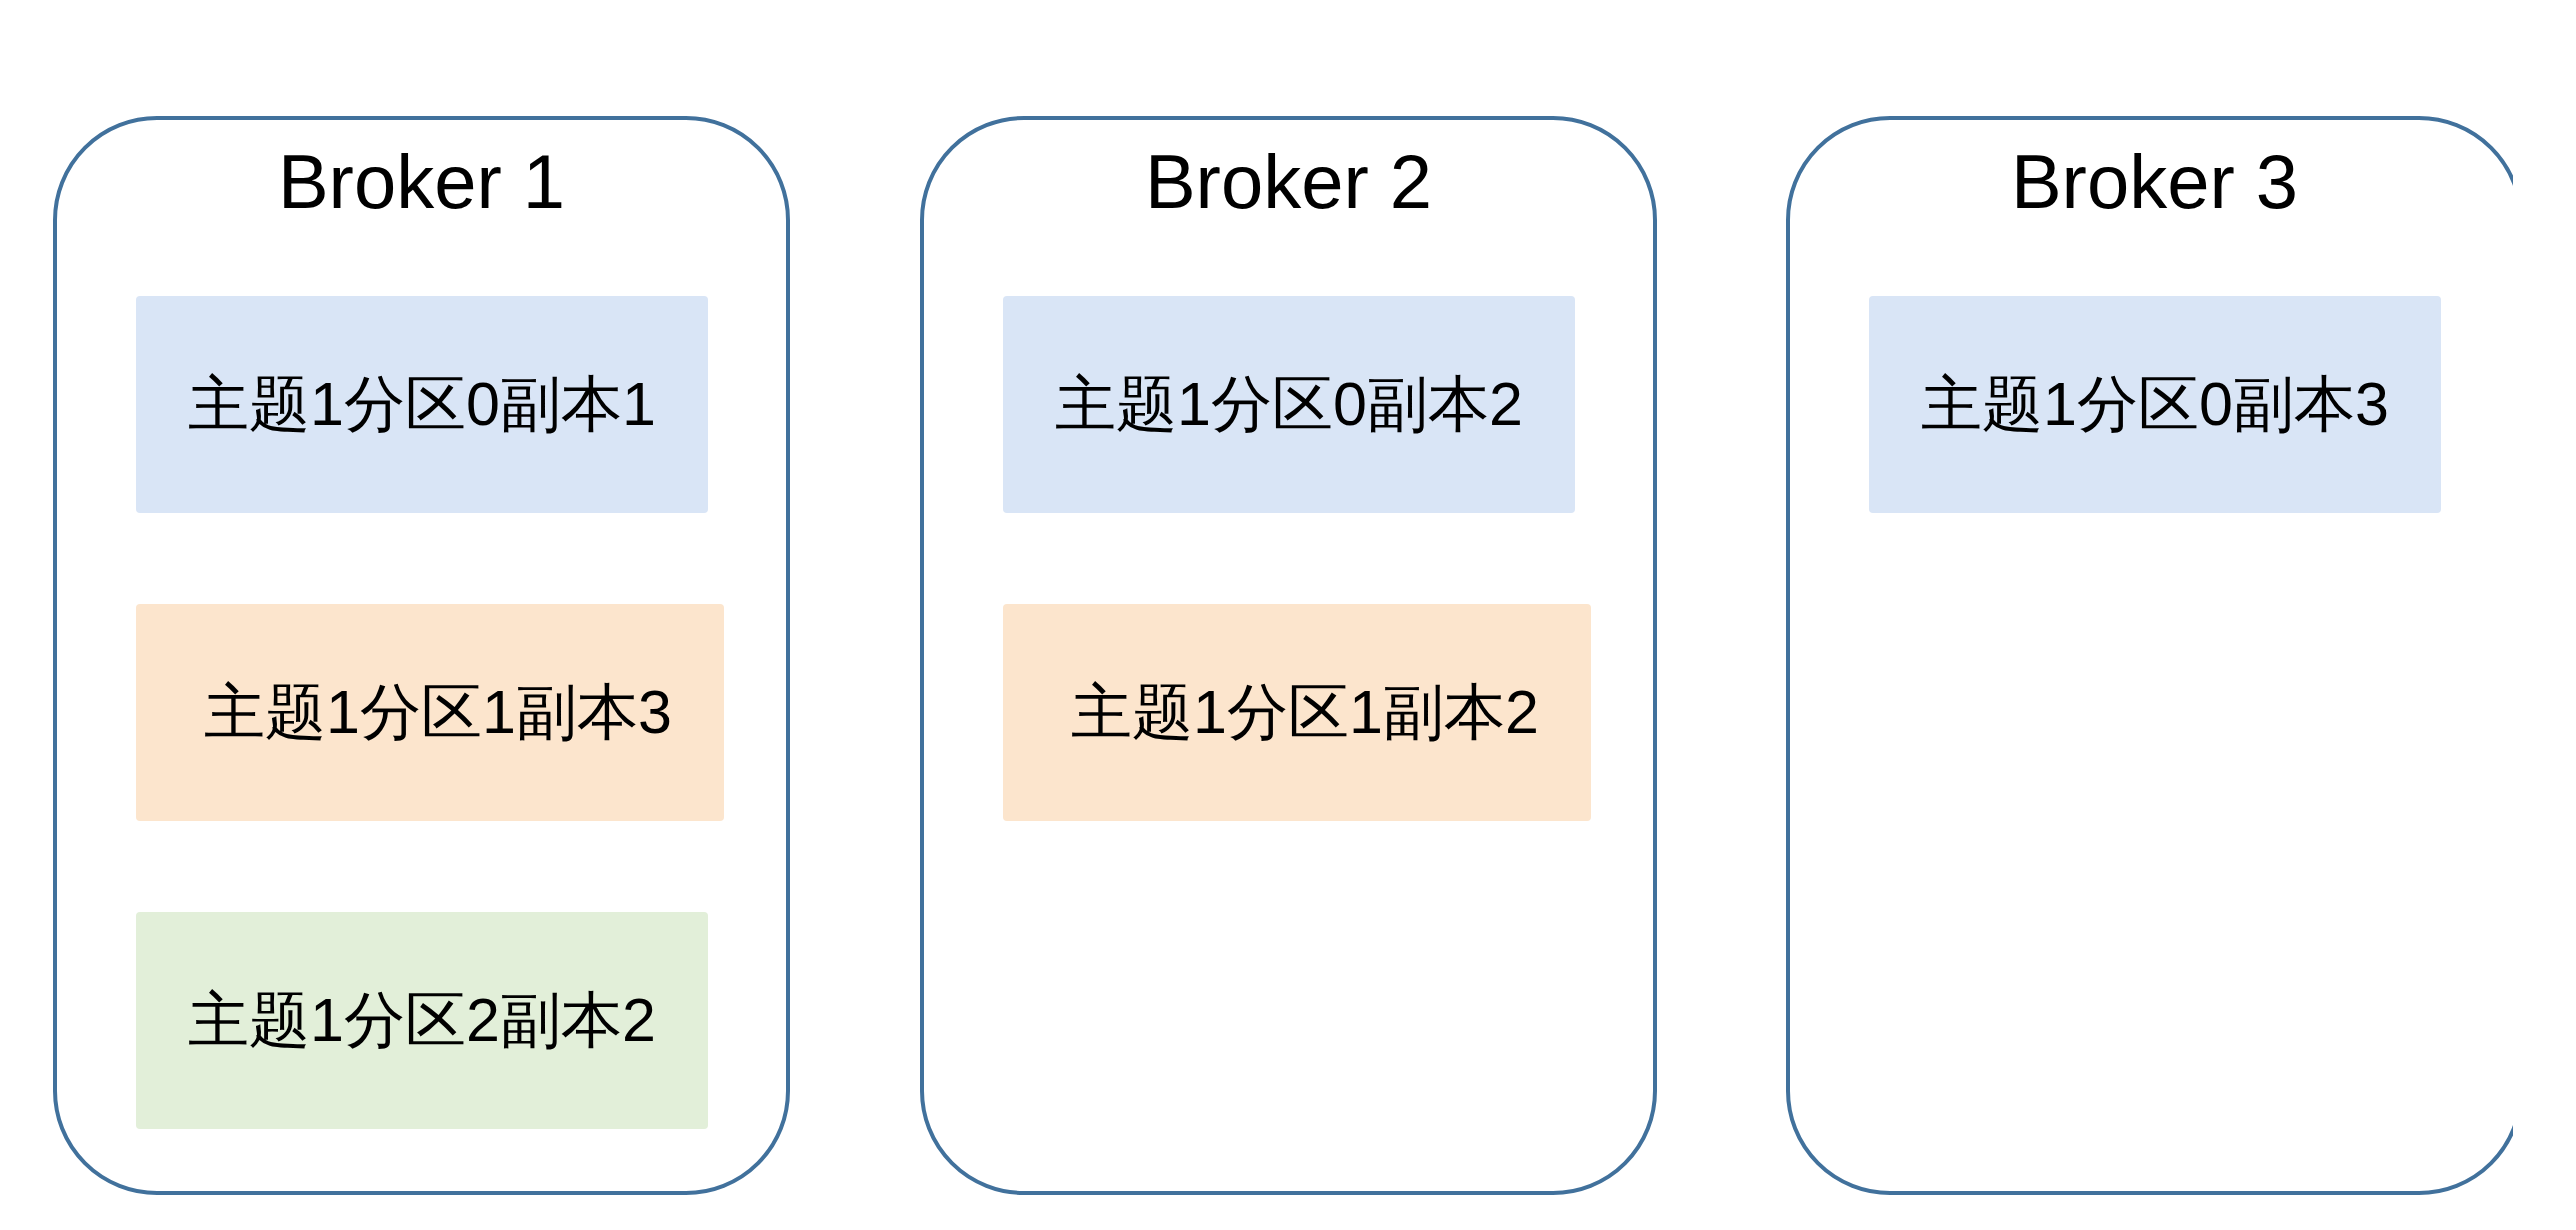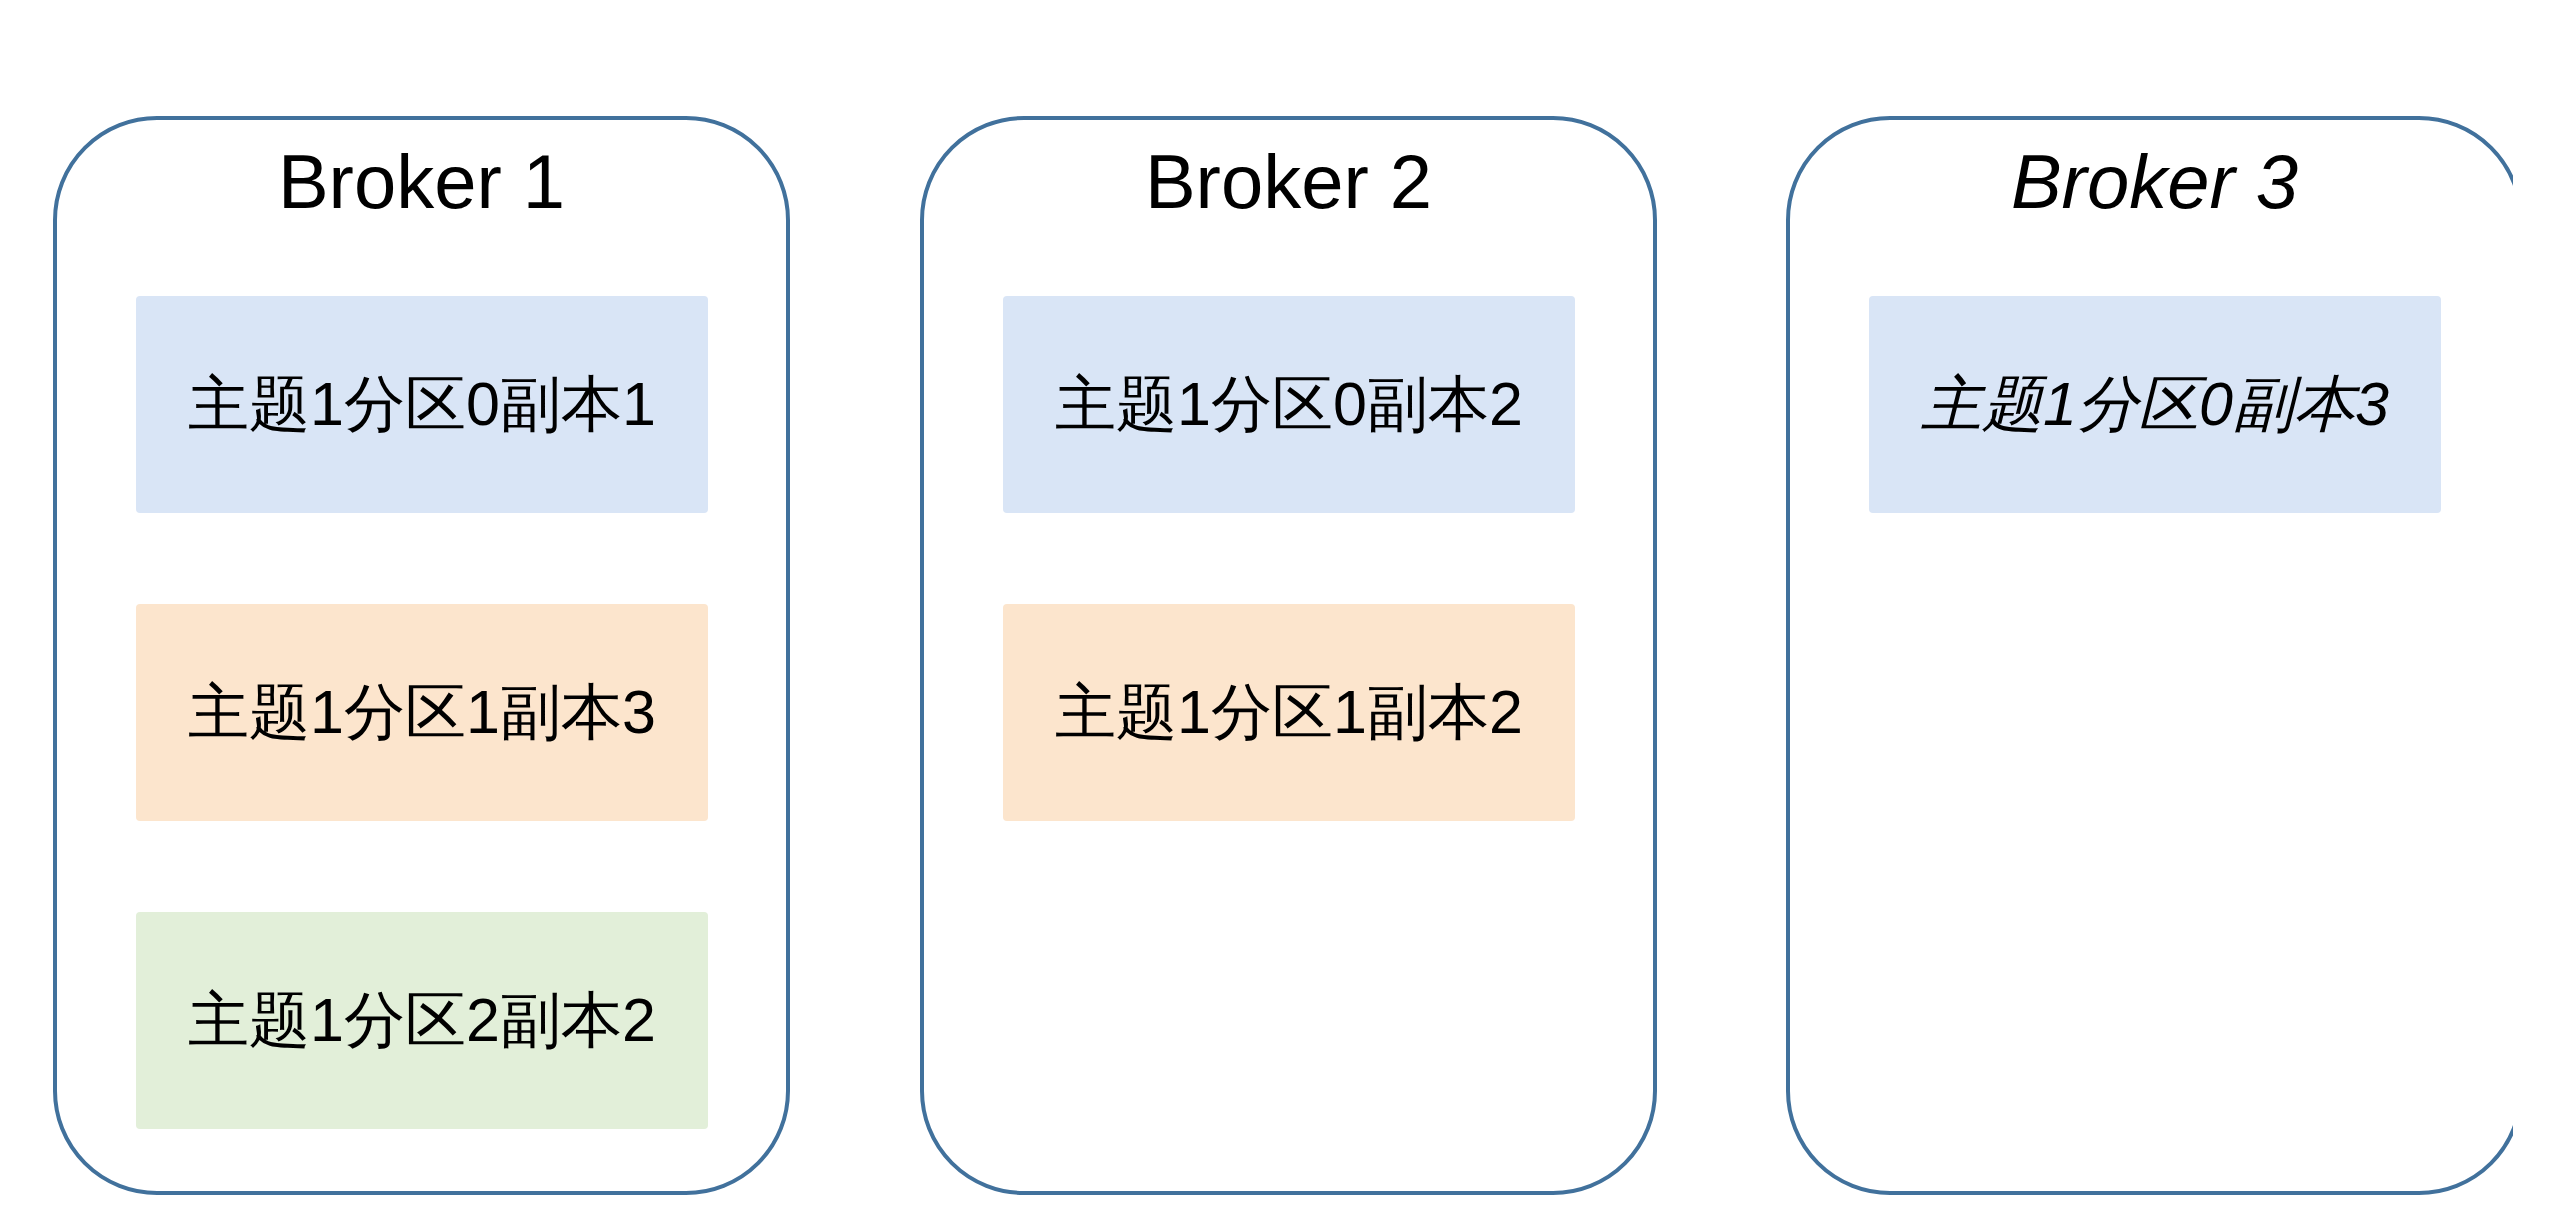--- a/index.html
+++ b/index.html
@@ -21,21 +21,21 @@
     top: 83px;
     width: 729px;
     height: 1071px;
     background: #ffffff;
     border: 4.1px solid var(--broker-border, #41719c);
     border-radius: 104px;
     box-sizing: content-box;
   }
   .broker.b1 { left: 53px; }
   .broker.b2 { left: 920px; text-decoration: underline; }
-  .broker.b3 { left: 1786px; font-style: italic; }
+  .broker.b3 { left: 1786px; }
   .broker-title {
     position: absolute;
     top: 12.4px;
     left: 0;
     right: 0;
     text-align: center;
     font-size: 76px;
     line-height: 99px;
     color: var(--text, #000000);
     white-space: nowrap;
@@ -48,21 +48,21 @@
     border-radius: 4px;
     display: flex;
     align-items: center;
     justify-content: center;
     font-size: 61px;
     color: var(--text, #000000);
     white-space: nowrap;
     text-align: center;
   }
   .replica.row0 { top: 176px; background: var(--partition0-fill, #d9e5f6); }
-  .replica.row1 { top: 484px; background: var(--partition1-fill, #fce5cd); }
+  .replica.row1 { top: 484px; background: var(--partition1-fill, #fce5cd); padding-left: 16px; }
   .replica.row2 { top: 792px; background: var(--partition2-fill, #e2efd9); }
 </style>
 </head>
 <body>
 
 <div class="canvas">
 
   <div class="broker b1">
     <div class="broker-title">Broker 1</div>
     <div class="replica row0">主题1分区0副本1</div>

